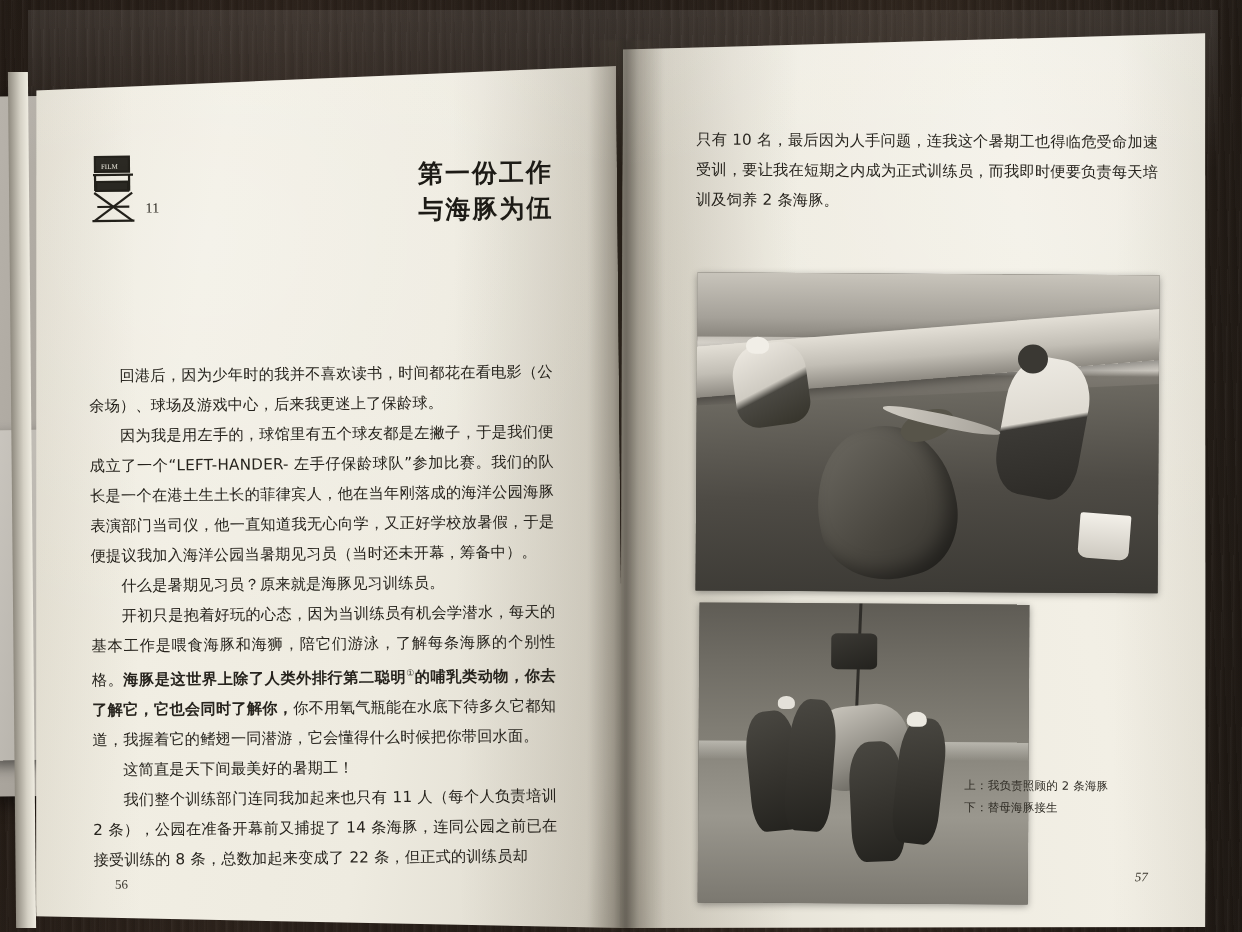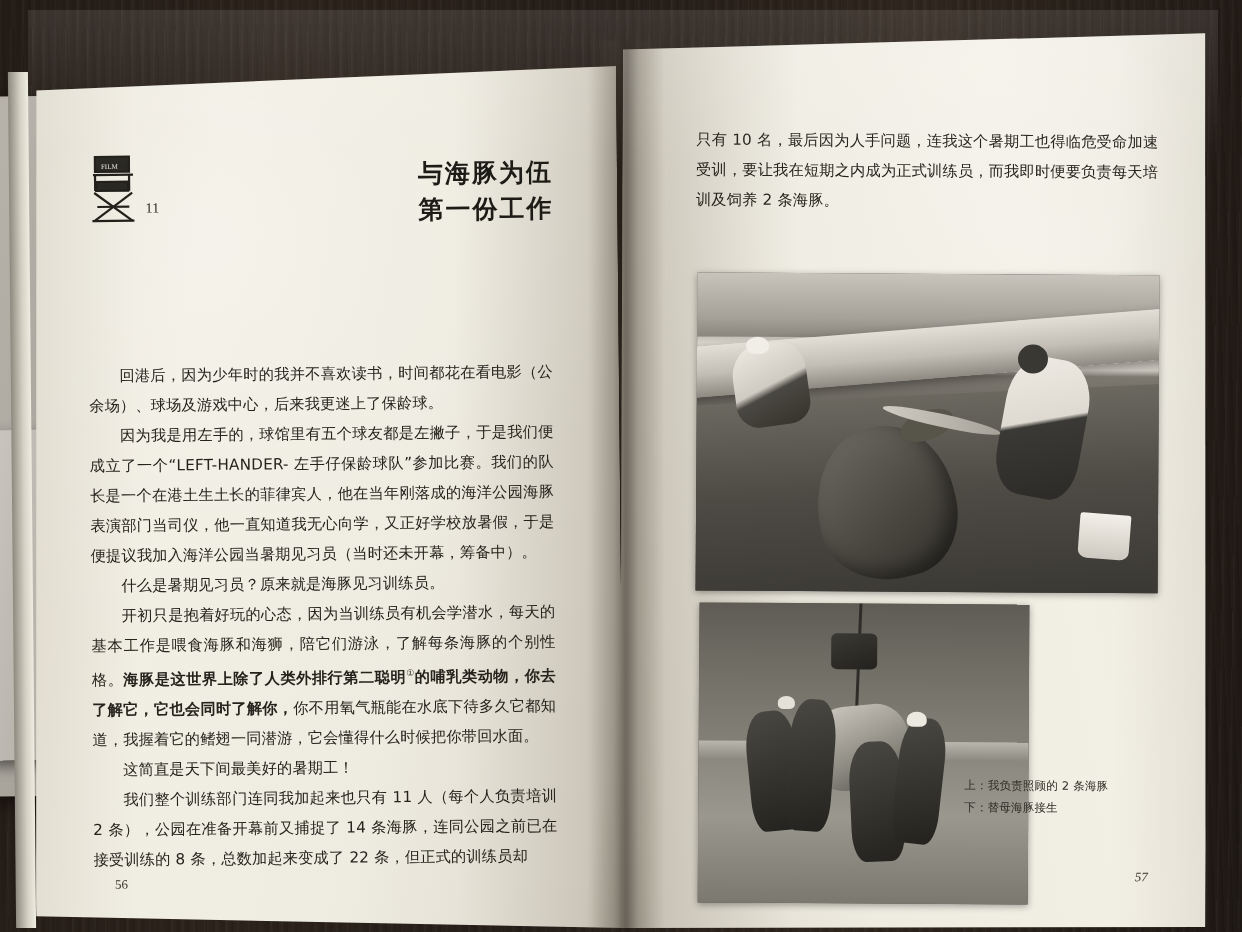--- a/index.html
+++ b/index.html
@@ -455,22 +455,22 @@
               <rect x="11" y="31" width="32" height="9" fill="#2a2822"></rect>
               <line x1="9" y1="42" x2="47" y2="70"></line>
               <line x1="47" y1="42" x2="9" y2="70"></line>
               <line x1="7" y1="70" x2="49" y2="70"></line>
               <line x1="12" y1="56" x2="44" y2="56"></line>
             </g>
             <text x="16" y="18" font-size="7" fill="#efece1" font-family="Liberation Serif, serif">FILM</text>
           </svg>
           <div class="chapter-num">11</div>
           <div class="chapter-title">
+            <div>第一份工作</div>
             <div>与海豚为伍</div>
-            <div>第一份工作</div>
           </div>
         </div>
 
         <div class="body-col">
           <p>回港后，因为少年时的我并不喜欢读书，时间都花在看电影（公余场）、球场及游戏中心，后来我更迷上了保龄球。</p>
           <p>因为我是用左手的，球馆里有五个球友都是左撇子，于是我们便成立了一个“LEFT-HANDER- 左手仔保龄球队”参加比赛。我们的队长是一个在港土生土长的菲律宾人，他在当年刚落成的海洋公园海豚表演部门当司仪，他一直知道我无心向学，又正好学校放暑假，于是便提议我加入海洋公园当暑期见习员（当时还未开幕，筹备中）。</p>
           <p>什么是暑期见习员？原来就是海豚见习训练员。</p>
           <p><span>开初只是抱着好玩的心态，因为当训练员有机会学潜水，每天的基本工作是喂食海豚和海狮，陪它们游泳，了解每条海豚的个别性格。</span><span class="bold-run">海豚是这世界上除了人类外排行第二聪明</span><span class="sup">①</span><span class="bold-run">的哺乳类动物，你去了解它，它也会同时了解你，</span><span>你不用氧气瓶能在水底下待多久它都知道，我握着它的鳍翅一同潜游，它会懂得什么时候把你带回水面。</span></p>
           <p>这简直是天下间最美好的暑期工！</p>
           <p>我们整个训练部门连同我加起来也只有 11 人（每个人负责培训 2 条），公园在准备开幕前又捕捉了 14 条海豚，连同公园之前已在接受训练的 8 条，总数加起来变成了 22 条，但正式的训练员却</p>

